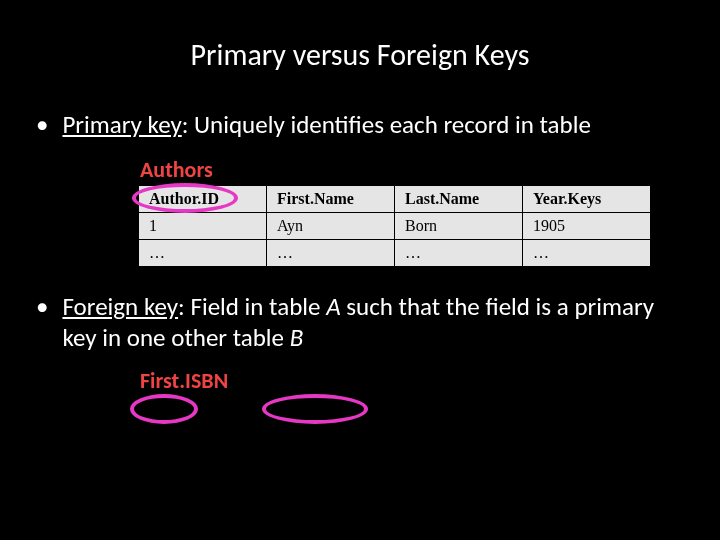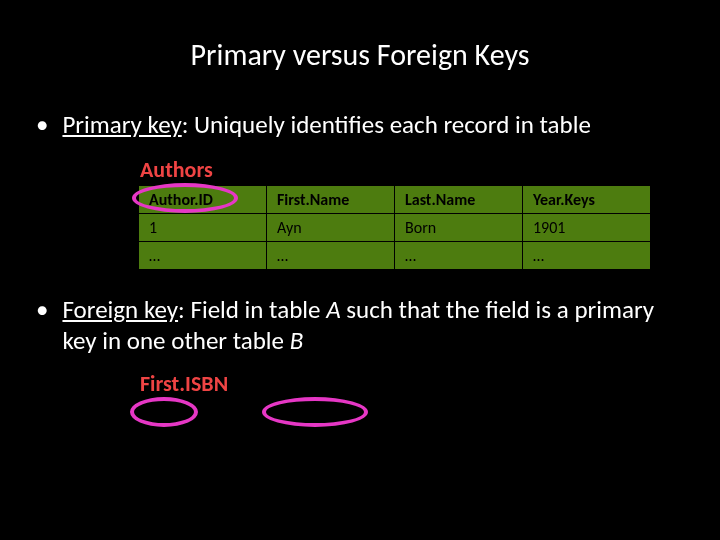--- a/index.html
+++ b/index.html
@@ -49,22 +49,23 @@
     margin-left: 110px;
     margin-top: 14px;
     margin-bottom: 2px;
   }
   .tbl-wrap {
     position: relative;
     margin-left: 108px;
   }
   table {
     border-collapse: collapse;
-    background: #4d7c0f;
+    background: #e5e5e5;
     color: #000;
+    font-family: Liberation Serif, serif;
   }
   th, td {
     font-size: 16px;
     text-align: left;
     padding: 4px 10px;
     border: 1px solid #000;
     font-weight: 400;
     vertical-align: middle;
   }
   th {
@@ -104,21 +105,21 @@
           <tr>
         <th>Author.ID</th>
         <th>First.Name</th>
         <th>Last.Name</th>
         <th>Year.Keys</th>
       </tr>
       <tr>
         <td>1</td>
         <td>Ayn</td>
         <td>Born</td>
-        <td>1901</td>
+        <td>1905</td>
       </tr>
       <tr>
         <td>…</td>
         <td>…</td>
         <td>…</td>
         <td>…</td>
       </tr>
     </tbody>
       </table>
     <div class="ring" style="left:-6px; top:-2px; width:106px; height:30px;"></div>

